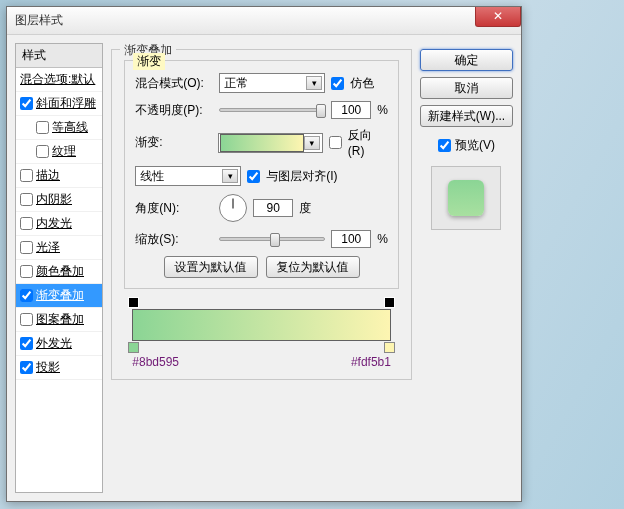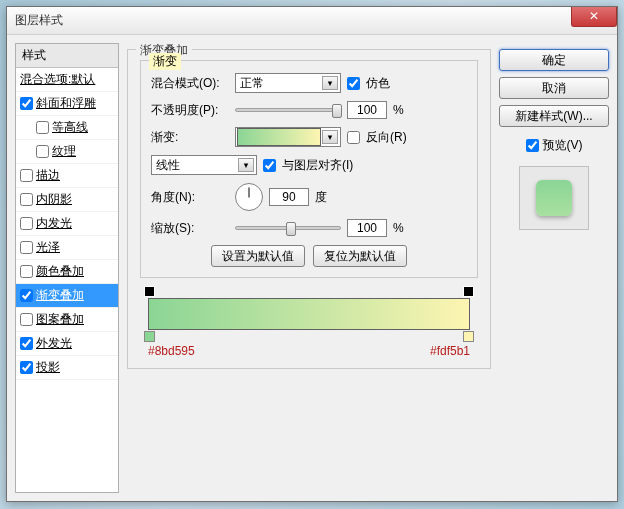--- a/index.html
+++ b/index.html
@@ -1,17 +1,17 @@
 <!DOCTYPE html>
 <html><head>
 <meta charset="utf-8">
 <style>
 * { box-sizing: border-box; margin: 0; padding: 0; font-family: "Microsoft YaHei", SimSun, Arial, sans-serif; font-size: 12px; }
 body { background: linear-gradient(120deg, #a8c8d8 0%, #c8dce8 50%, #b0d0e0 100%); width: 624px; height: 509px; overflow: hidden; }
-.window { position: absolute; left: 6px; top: 6px; width: 612px; height: 496px; background: #f0f0f0; border: 1px solid #707070; box-shadow: 0 2px 10px rgba(0,0,0,0.3); }
+.window { position: absolute; left: 6px; top: 6px; width: 516px; height: 496px; background: #f0f0f0; border: 1px solid #707070; box-shadow: 0 2px 10px rgba(0,0,0,0.3); }
 .titlebar { height: 28px; background: linear-gradient(#fdfdfd, #e8e8e8); display: flex; align-items: center; padding-left: 8px; border-bottom: 1px solid #d0d0d0; position: relative; }
 .titlebar-text { color: #333; }
 .close-btn { position: absolute; right: 0; top: 0; width: 46px; height: 20px; background: linear-gradient(#e07070, #c83838); color: #fff; text-align: center; border: 1px solid #a03030; border-top: none; border-radius: 0 0 3px 3px; line-height: 18px; font-family: Arial; }
 .body { display: flex; padding: 8px; gap: 8px; height: calc(100% - 28px); }
 .left-panel { width: 104px; border: 1px solid #b0b0b0; background: #fff; }
 .left-header { background: #e8e8e8; border-bottom: 1px solid #c0c0c0; padding: 3px 6px; font-family: Liberation Mono, monospace; }
 .left-item { padding: 3px 4px; display: flex; align-items: center; gap: 3px; border-bottom: 1px solid #f0f0f0; text-decoration: underline; }
 .left-item.selected { background: #3399ff; color: #fff; }
 .left-item input[type=checkbox] { width: 13px; height: 13px; }
 .left-item.indent { padding-left: 20px; }
@@ -30,21 +30,21 @@
 .gradient-preview { height: 18px; border: 1px solid #606060; background: linear-gradient(90deg, #8bd595, #fdf5b1); }
 .btn { border: 1px solid #808080; background: linear-gradient(#fdfdfd,#e0e0e0); padding: 2px 10px; border-radius: 3px; height: 22px; }
 .btn-row { display: flex; gap: 8px; justify-content: center; margin-top: 6px; }
 .angle-dial { width: 28px; height: 28px; border: 1px solid #808080; border-radius: 50%; background: #fff; position: relative; }
 .angle-dial::after { content: ''; position: absolute; left: 50%; top: 50%; width: 10px; height: 1px; background: #000; transform-origin: left center; transform: rotate(-90deg); }
 .gradient-editor { margin-top: 20px; padding: 0 4px; }
 .gradient-bar-wrap { position: relative; margin: 12px 4px 0 4px; }
 .gradient-bar { height: 32px; border: 1px solid #606060; background: linear-gradient(90deg, #8bd595, #fdf5b1); }
 .stop-top { position: absolute; top: -12px; width: 11px; height: 11px; background: #000; border: 1px solid #fff; }
 .stop-bottom { position: absolute; bottom: -12px; width: 11px; height: 11px; border: 1px solid #888; }
-.color-labels { display: flex; justify-content: space-between; margin-top: 14px; font-size: 14px; color: #b91c1c; padding: 0 4px; }
+.color-labels { display: flex; justify-content: space-between; margin-top: 14px; font-size: 14px; color: #701a75; padding: 0 4px; }
 .right-panel { width: 110px; display: flex; flex-direction: column; gap: 6px; padding-top: 6px; }
 .rbtn { border: 1px solid #808080; background: linear-gradient(#fdfdfd,#e0e0e0); border-radius: 3px; height: 22px; text-align: center; line-height: 20px; }
 .rbtn.primary { border: 1px solid #4070c0; box-shadow: 0 0 3px #6090e0; }
 .preview-check { display: flex; align-items: center; gap: 4px; justify-content: center; margin-top: 4px; }
 .preview-swatch { width: 70px; height: 64px; margin: 6px auto; background: #e8e8e8; border: 1px solid #c0c0c0; display: flex; align-items: center; justify-content: center; }
 .swatch-inner { width: 36px; height: 36px; background: linear-gradient(#8bd595,#a8e0a0); border-radius: 6px; box-shadow: 0 2px 4px rgba(0,0,0,0.3); }
 </style>
 </head>
 <body>
 

